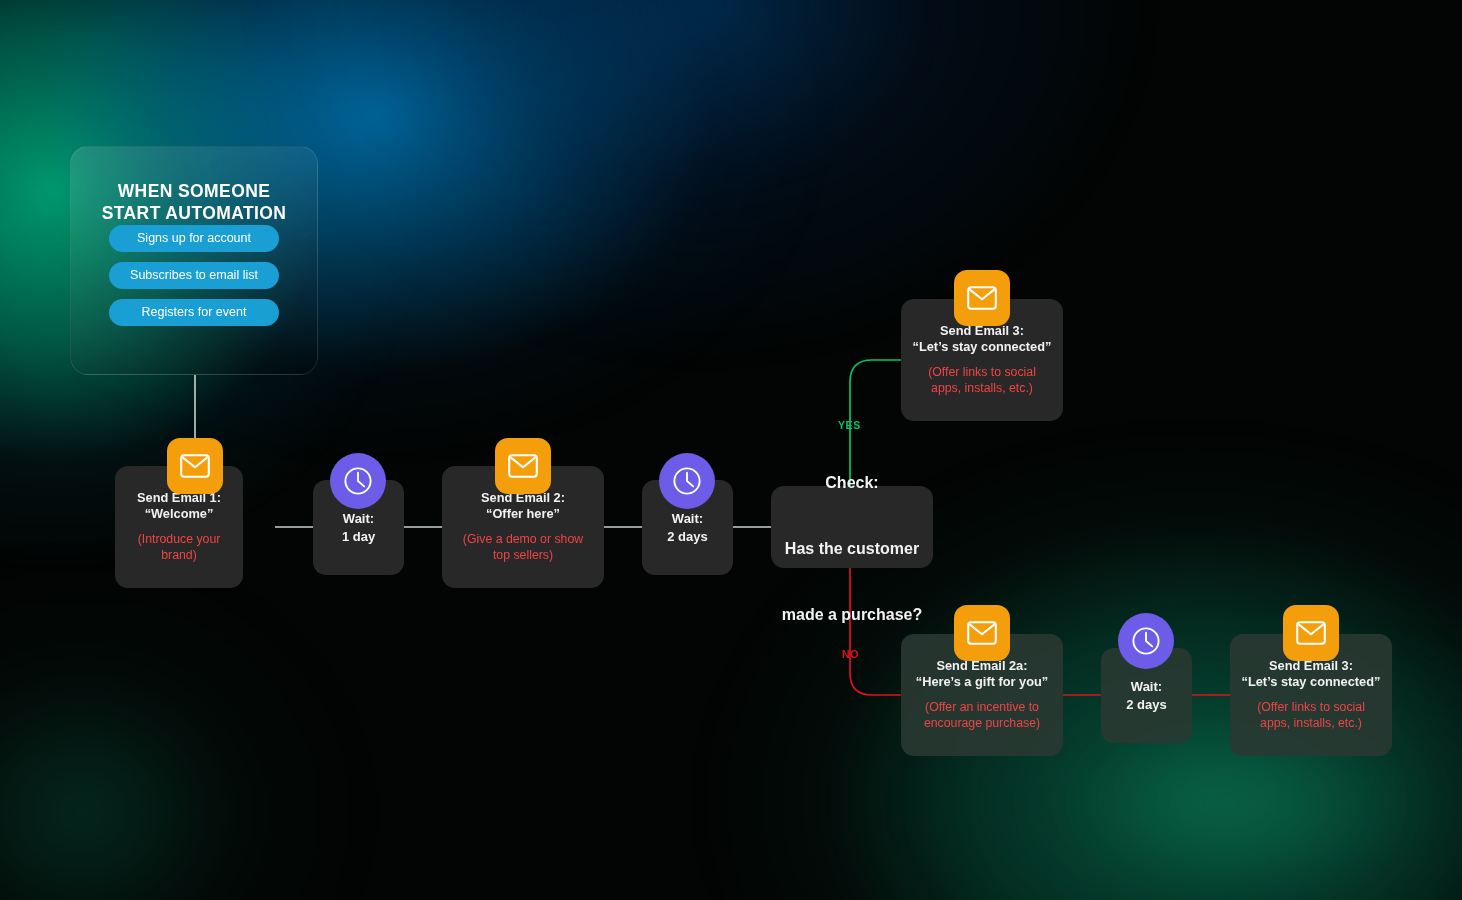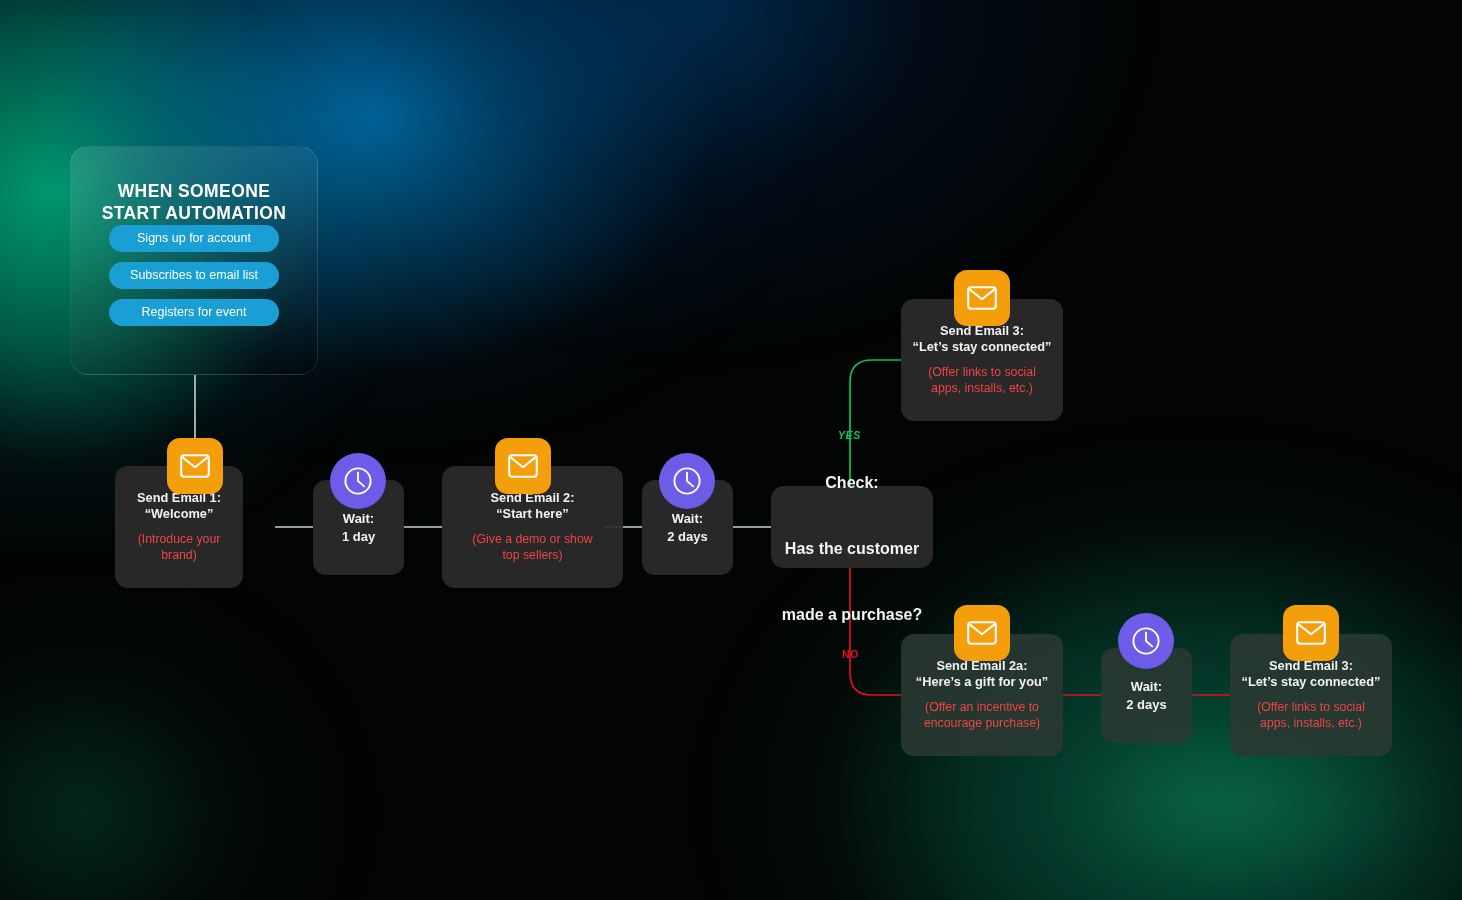--- a/index.html
+++ b/index.html
@@ -171,23 +171,23 @@
     <div class="wait1">Wait:</div>
     <div class="wait2">1 day</div>
   </div>
   <div class="badge clock" style="left:330px; top:453px;">
     <svg width="32" height="32" viewBox="0 0 32 32" fill="none">
       <circle cx="16" cy="16" r="12.6" stroke="#fff" stroke-width="1.9"></circle>
       <path d="M16 7.8 L16 16 L22.2 21.4" stroke="#fff" stroke-width="1.9" fill="none" stroke-linecap="round" stroke-linejoin="round"></path>
     </svg>
   </div>
 
-  <div class="node" style="left:442px; top:466px; width:181px; height:122px;">
+  <div class="node" style="left:442px; top:466px; width:162px; height:122px;">
     <div class="ln1">Send Email 2:</div>
-    <div class="ln2">“Start here”</div>
+    <div class="ln2">“Offer here”</div>
     <div class="sub">
       <div>(Give a demo or show</div>
       <div>top sellers)</div>
     </div>
   </div>
   <div class="badge mail" style="left:495px; top:438px;">
     <svg width="30" height="24" viewBox="0 0 30 24" fill="none">
       <rect x="1.2" y="1.2" width="27.6" height="21.6" rx="3" stroke="#fff" stroke-width="2.1"></rect>
       <path d="M2.6 3.4 L15 13.2 L27.4 3.4" stroke="#fff" stroke-width="2.1" fill="none" stroke-linejoin="round"></path>
     </svg>
@@ -203,21 +203,21 @@
       <path d="M16 7.8 L16 16 L22.2 21.4" stroke="#fff" stroke-width="1.9" fill="none" stroke-linecap="round" stroke-linejoin="round"></path>
     </svg>
   </div>
 
   <div class="node" style="left:771px; top:486px; width:162px; height:82px;">
     <div class="chk">Check:</div>
     <div class="chk">Has the customer</div>
     <div class="chk">made a purchase?</div>
   </div>
 
-  <div class="branch-label" id="label-yes" style="left:838px; top:429px;font-style:italic;">YES</div>
+  <div class="branch-label" id="label-yes" style="left:838px; top:419px;">YES</div>
   <div class="branch-label" id="label-no" style="left:842px; top:648px;">NO</div>
 
   <div class="node" style="left:901px; top:299px; width:162px; height:122px;">
     <div class="ln1">Send Email 3:</div>
     <div class="ln2">“Let’s stay connected”</div>
     <div class="sub">
       <div>(Offer links to social</div>
       <div>apps, installs, etc.)</div>
     </div>
   </div>

